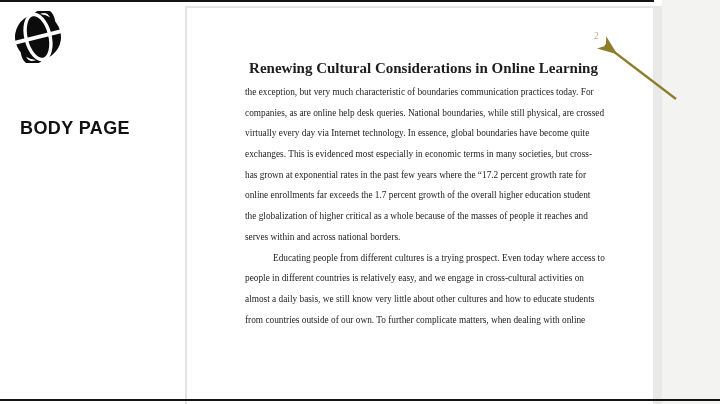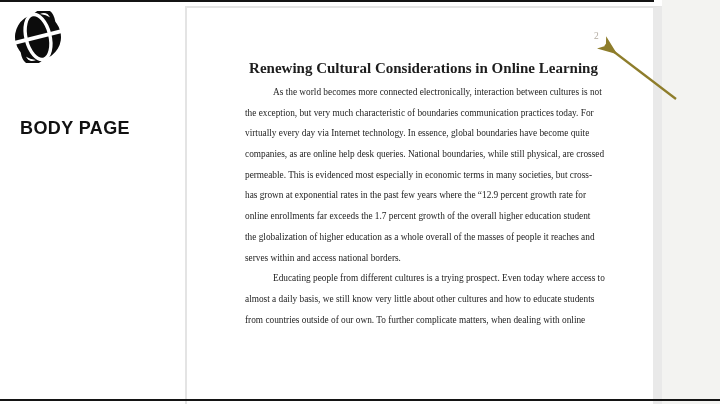--- a/index.html
+++ b/index.html
@@ -75,30 +75,30 @@
   </svg>
 </div>
 <div class="brand-label">BODY PAGE</div>
 
 <div class="right-backdrop"></div>
 
 <div class="doc-page">
   <div class="page-number">2</div>
   <div class="doc-title">Renewing Cultural Considerations in Online Learning</div>
   <div class="doc-lines">
-      <div class="line indent">As the world becomes more connected electronically, interaction between cultures is not</div>
       <div class="line">the exception, but very much characteristic of boundaries communication practices today. For</div>
+      <div class="line">companies, as are online help desk queries. National boundaries, while still physical, are crossed</div>
       <div class="line">virtually every day via Internet technology. In essence, global boundaries have become quite</div>
-      <div class="line">companies, as are online help desk queries. National boundaries, while still physical, are crossed</div>
-      <div class="line">permeable. This is evidenced most especially in economic terms in many societies, but cross-</div>
-      <div class="line">has grown at exponential rates in the past few years where the “12.9 percent growth rate for</div>
+      <div class="line">exchanges. This is evidenced most especially in economic terms in many societies, but cross-</div>
+      <div class="line">has grown at exponential rates in the past few years where the “17.2 percent growth rate for</div>
       <div class="line">online enrollments far exceeds the 1.7 percent growth of the overall higher education student</div>
-      <div class="line">the globalization of higher education as a whole overall of the masses of people it reaches and</div>
-      <div class="line">serves within and access national borders.</div>
+      <div class="line">the globalization of higher critical as a whole because of the masses of people it reaches and</div>
+      <div class="line">serves within and across national borders.</div>
       <div class="line indent">Educating people from different cultures is a trying prospect. Even today where access to</div>
+      <div class="line">people in different countries is relatively easy, and we engage in cross-cultural activities on</div>
       <div class="line">almost a daily basis, we still know very little about other cultures and how to educate students</div>
       <div class="line">from countries outside of our own. To further complicate matters, when dealing with online</div>
     </div>
 </div>
 
 <div class="frame-line-top"></div>
 <div class="frame-line-bottom"></div>
 
 <svg class="arrow-overlay">
   <defs>

